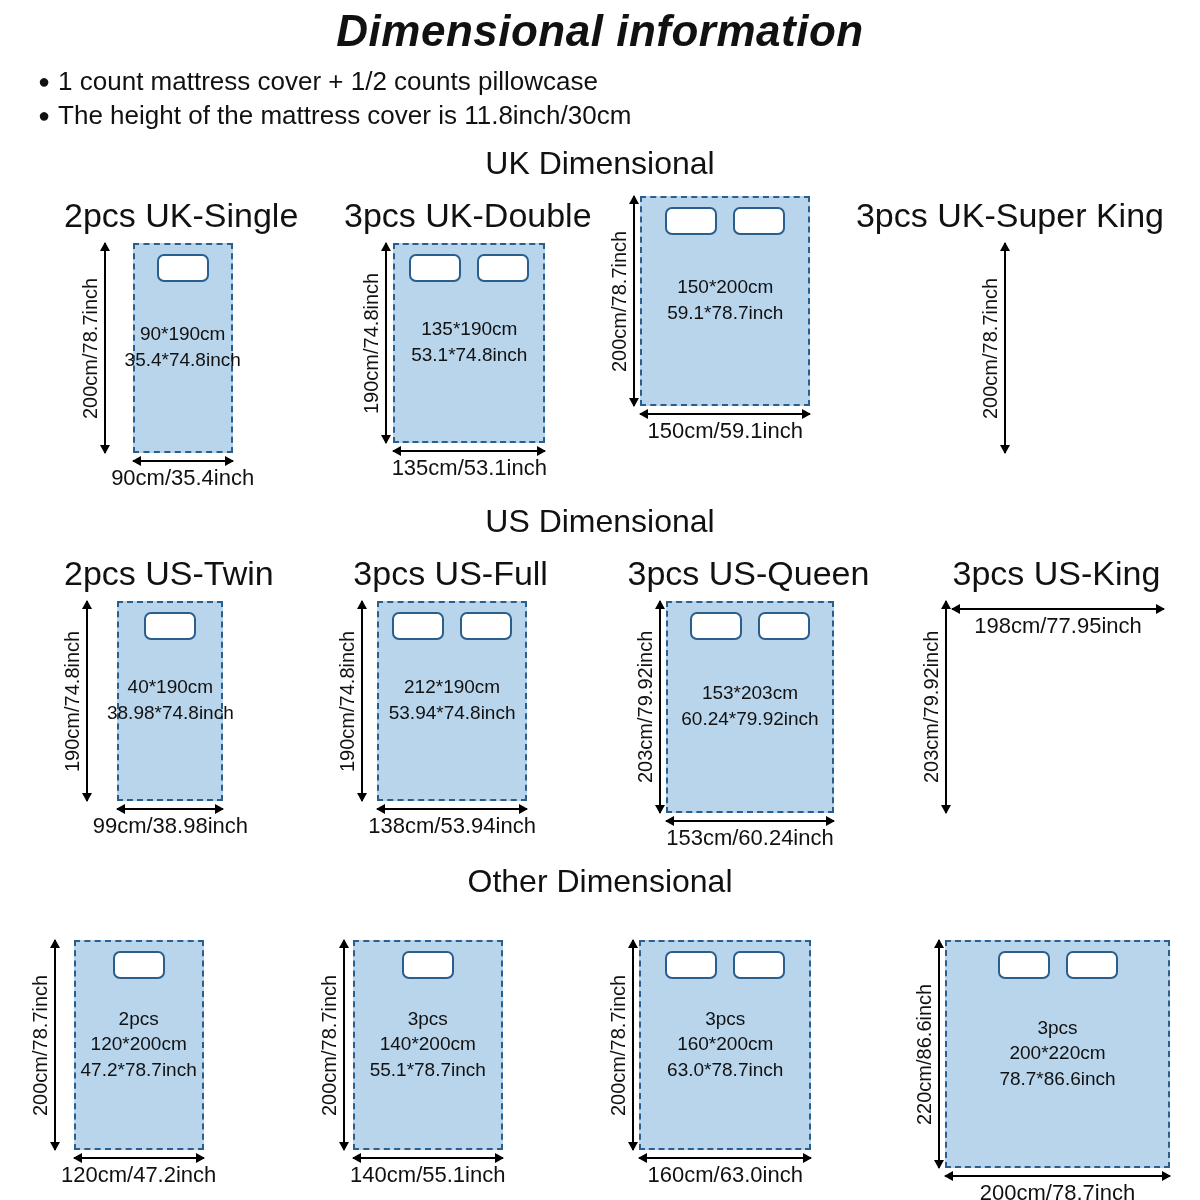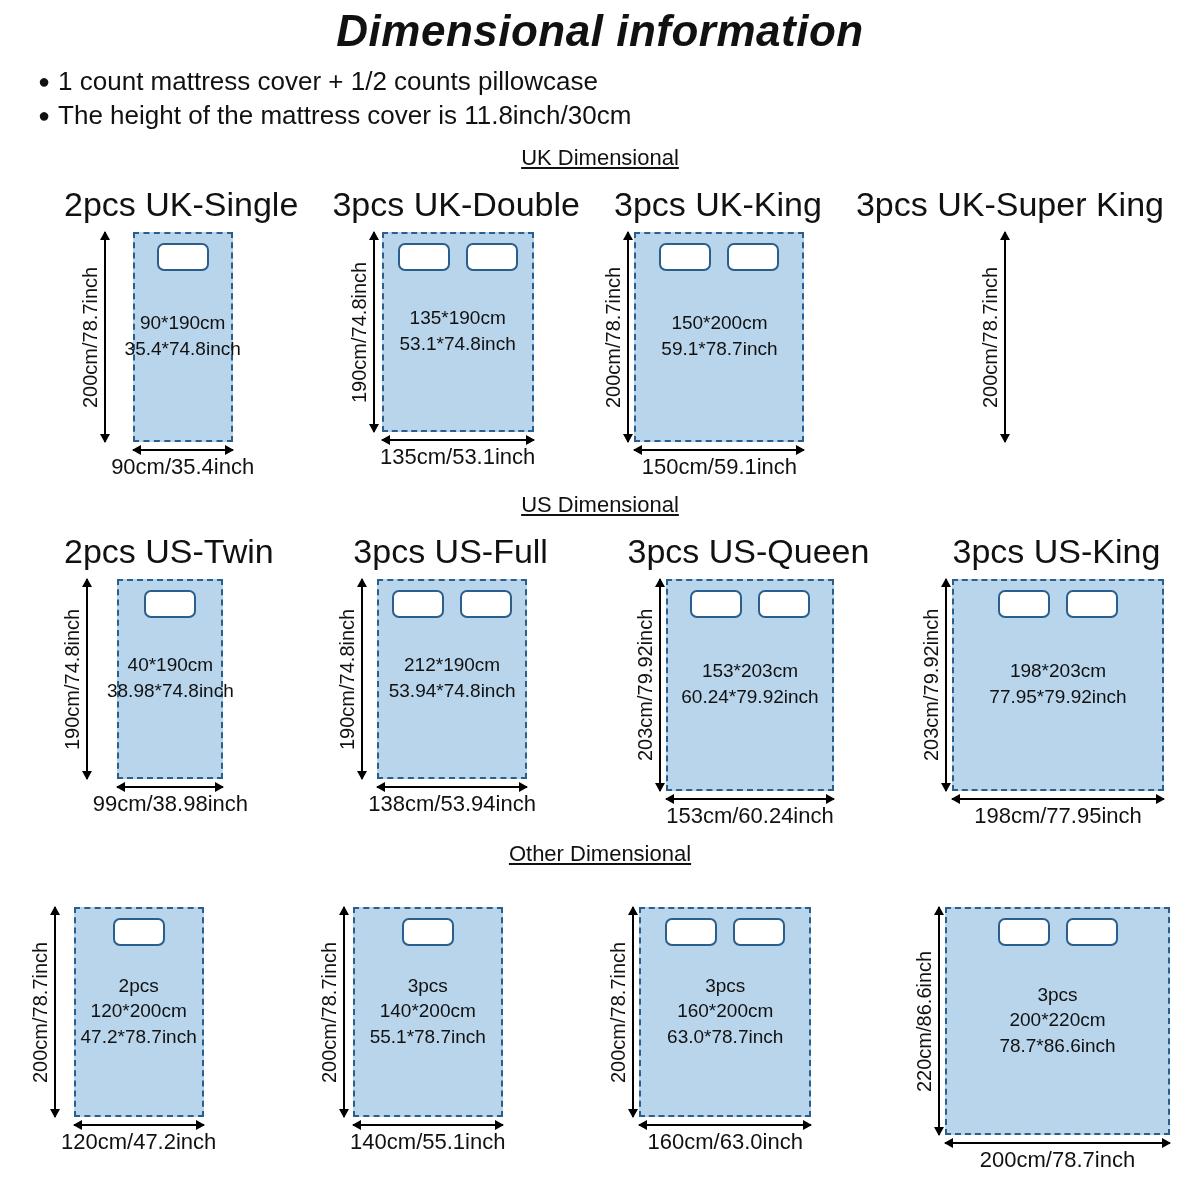--- a/index.html
+++ b/index.html
@@ -29,24 +29,23 @@
     align-items:center;
     font-size:26px;
     line-height:1.32;
   }
   .bullet-dot{
     font-size:20px;
     margin-right:8px;
   }
   .section-heading{
     text-align:center;
-    font-size:22px;
+    font-size:32px;
     font-weight:500;
     margin-top:12px;
-    text-decoration:underline;
   }
   .row{
     display:flex;
     justify-content:space-between;
     align-items:flex-start;
     padding:0 36px;
     margin-top:14px;
   }
   .row.other{padding:0 30px;margin-top:40px;}
   .diagram{
@@ -215,21 +214,20 @@
             <span>53.1*74.8inch</span>
           </div>
         </div>
         <div class="harrow"></div>
         <div class="hlabel">135cm/53.1inch</div>
       </div>
     </div>
   </div>
 
   <div class="diagram" style="--bw:170px; --bh:210px;">
-    <div class="dtitle">3pcs UK-King</div>
     <div class="drow">
       <div class="vlabel">200cm/78.7inch</div>
       <div class="varrow"></div>
       <div class="bedcol">
         <div class="bed">
           <div class="pillows">
             <div class="pillow"></div>
             <div class="pillow"></div>
           </div>
           <div class="bedtext">
@@ -321,30 +319,20 @@
       </div>
     </div>
   </div>
 
   <div class="diagram" style="--bw:212px; --bh:212px;">
     <div class="dtitle">3pcs US-King</div>
     <div class="drow">
       <div class="vlabel">203cm/79.92inch</div>
       <div class="varrow"></div>
       <div class="bedcol">
-        <div class="bed">
-          <div class="pillows">
-            <div class="pillow"></div>
-            <div class="pillow"></div>
-          </div>
-          <div class="bedtext">
-            <span>198*203cm</span>
-            <span>77.95*79.92inch</span>
-          </div>
-        </div>
         <div class="harrow"></div>
         <div class="hlabel">198cm/77.95inch</div>
       </div>
     </div>
   </div>
 
 </div>
 
 <div class="section-heading">Other Dimensional</div>
 

